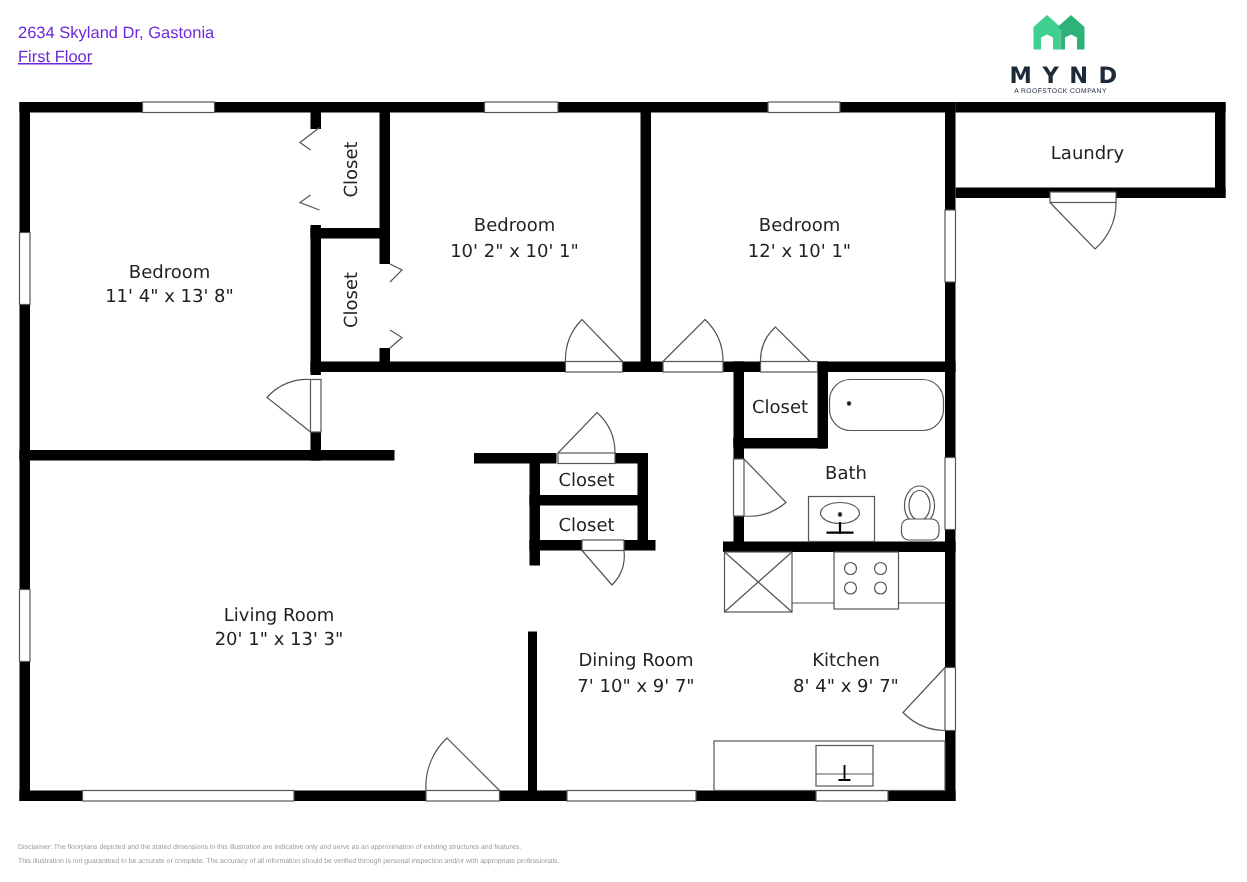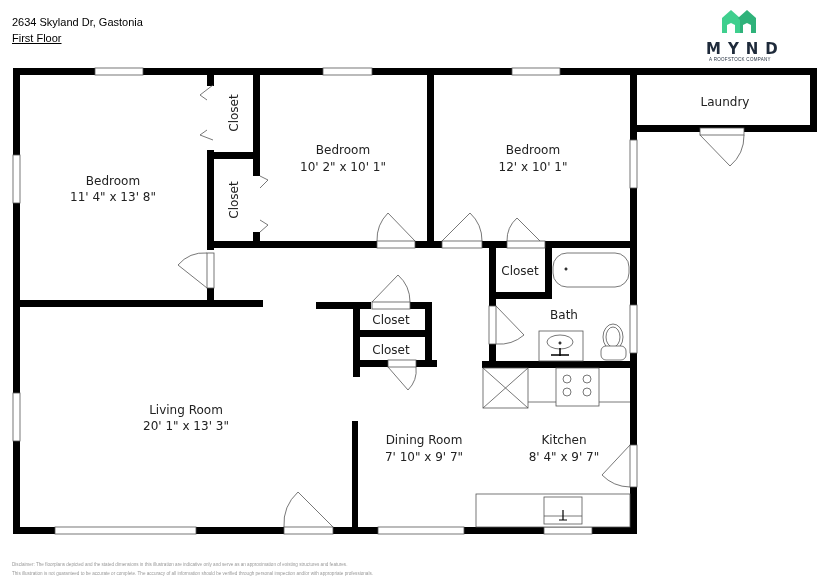--- a/index.html
+++ b/index.html
@@ -1,20 +1,20 @@
 <!DOCTYPE html>
 <html><head>
 <meta charset="utf-8">
 <style>
   html, body { margin: 0; padding: 0; background: #ffffff; }
   body { width: 831px; height: 588px; position: relative; overflow: hidden; font-family: "Liberation Sans", sans-serif; }
-  .header { position: absolute; left: 12px; top: 15px; color: #000000; }
+  .header { position: absolute; left: 12px; top: 15px; color: #6d28d9; }
   .header .addr { font-size: 11px; line-height: 14px; }
   .header .floor { font-size: 11px; line-height: 14px; margin-top: 2px; text-decoration: underline; }
-  .logo { position: absolute; left: 700px; top: 8px; width: 80px; text-align: center; }
+  .logo { position: absolute; left: 667px; top: 8px; width: 80px; text-align: center; }
   .logo .name { font-family: "DejaVu Sans", sans-serif; font-weight: bold; font-size: 15px; letter-spacing: 7px; color: #1e2a3a; margin-top: 2px; padding-left: 6px; }
   .logo .tag { font-size: 4.5px; color: #1e2a3a; letter-spacing: 0.3px; margin-top: -1px; }
   .plan { position: absolute; left: 0; top: 0; }
   .room-label { font-family: "DejaVu Sans", sans-serif; font-size: 12px; fill: #222; text-anchor: middle; }
   .disclaimer { position: absolute; left: 12px; top: 560px; font-size: 4.6px; color: #999; line-height: 9px; }
 </style>
 </head>
 <body>
 
 <div class="header">

